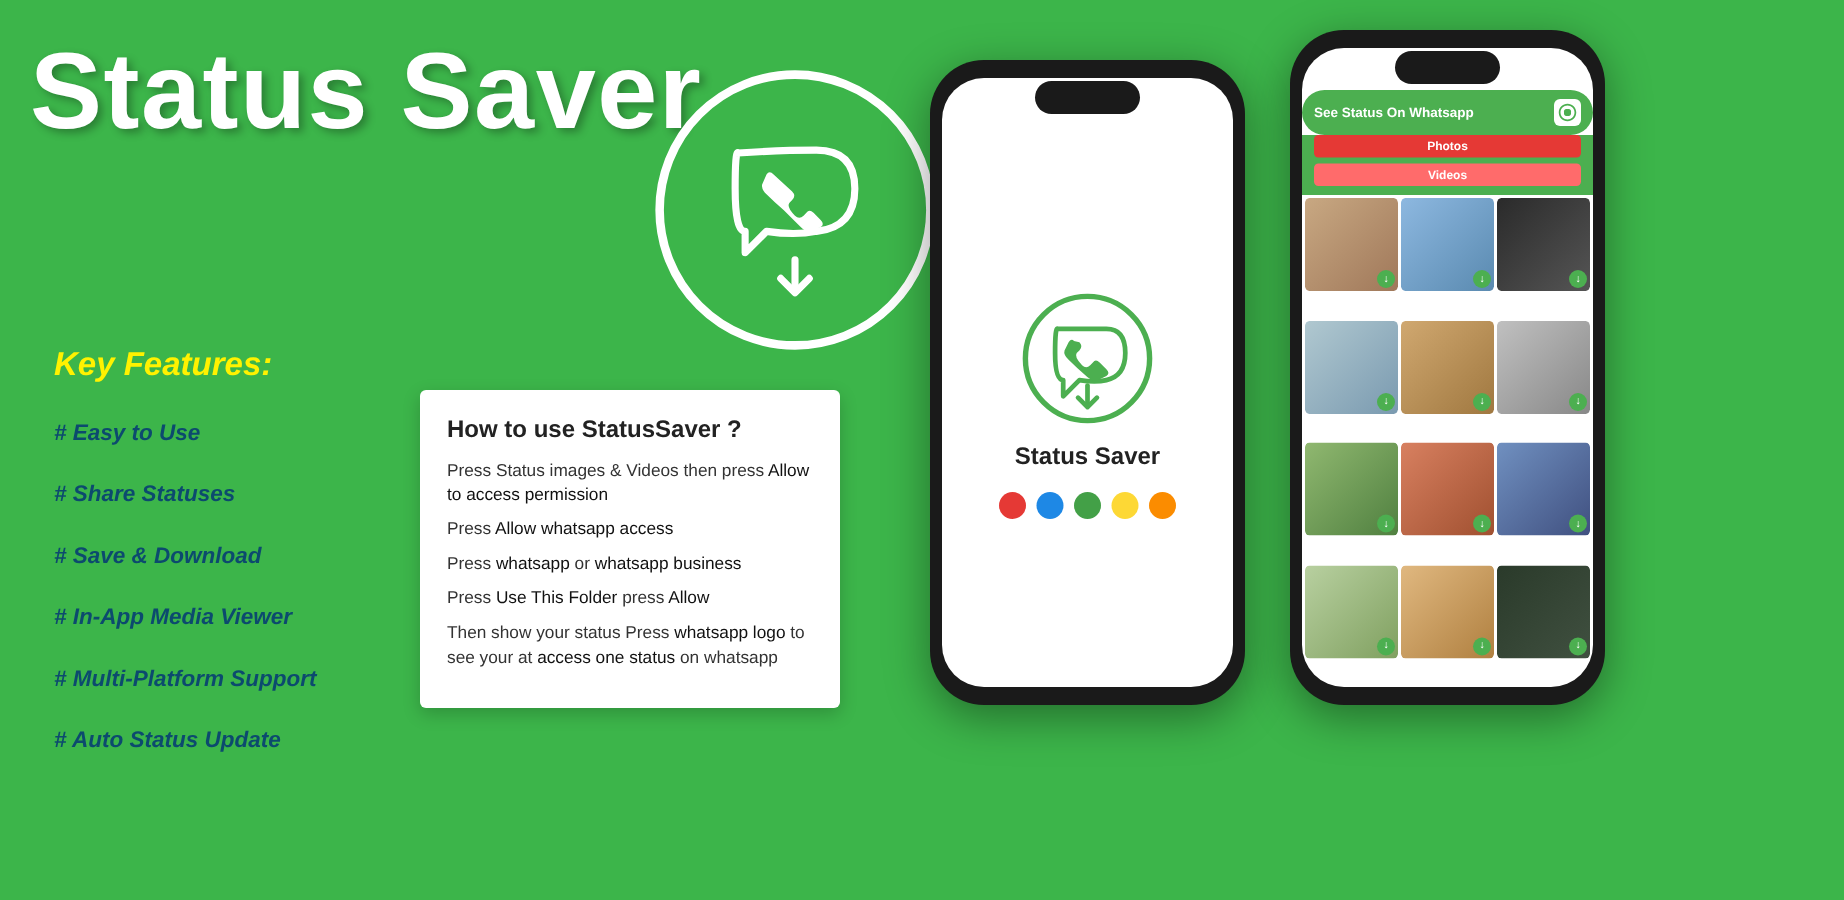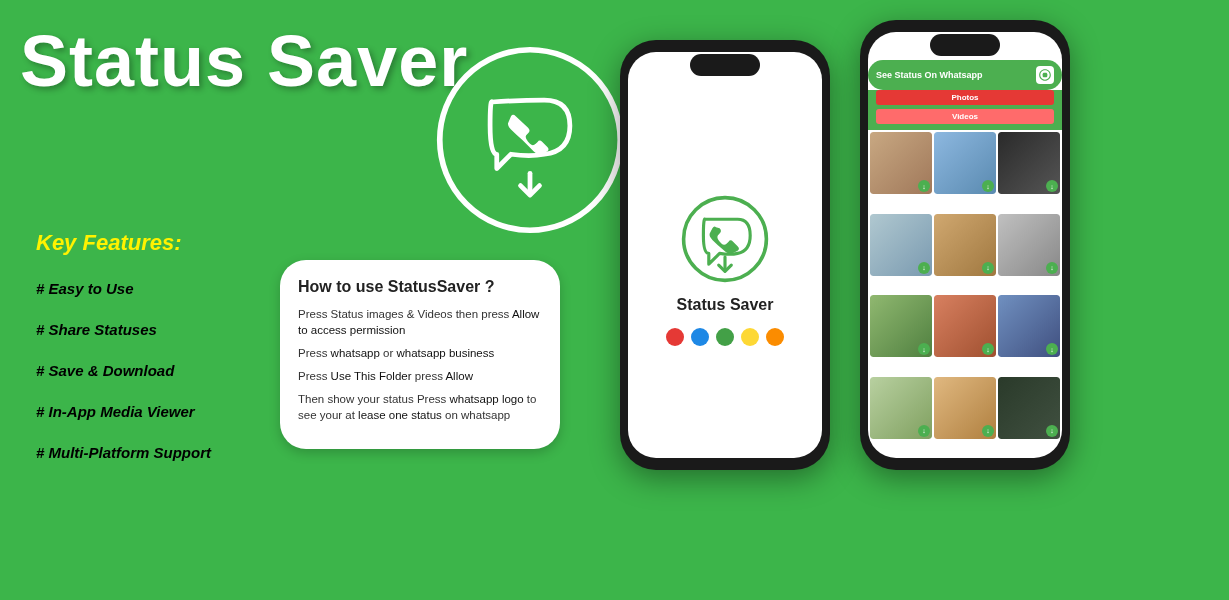--- a/index.html
+++ b/index.html
@@ -37,21 +37,21 @@
       font-size: 22px;
       font-weight: 900;
       color: #fff200;
       font-style: italic;
       margin-bottom: 10px;
       font-family: 'Arial Black', Arial, sans-serif;
     }
     .feature-item {
       font-size: 15px;
       font-weight: 700;
-      color: #000000;
+      color: #0c4a6e;
       font-style: italic;
       font-family: 'Arial Black', Arial, sans-serif;
       margin-bottom: 4px;
       margin-top: 24px;
     }
 
     
     .icon-area {
       position: absolute;
       top: 30px;
@@ -63,21 +63,21 @@
       justify-content: center;
     }
 
     
     .how-to-card {
       position: absolute;
       top: 260px;
       left: 280px;
       width: 280px;
       background: white;
-      border-radius: 26px;
+      border-radius: 4px;
       padding: 18px 18px;
       box-shadow: 0 4px 12px rgba(0,0,0,0.2);
     }
     .how-to-title {
       font-size: 16px;
       font-weight: 900;
       color: #222;
       margin-bottom: 10px;
     }
     .how-to-step {
@@ -310,20 +310,21 @@
   <h1 class="main-title">Status Saver</h1>
 </div>
 
 <div class="features-section">
   <div class="features-title">Key Features:</div>
   <div class="feature-item"># Easy to Use</div>
   <div class="feature-item"># Share Statuses</div>
   <div class="feature-item"># Save &amp; Download</div>
   <div class="feature-item"># In-App Media Viewer</div>
   <div class="feature-item"># Multi-Platform Support</div>
+  <div class="feature-item"># Auto Status Update</div>
 </div>
 
 <div class="icon-area">
   <svg class="wa-circle" viewBox="0 0 200 200" xmlns="http://www.w3.org/2000/svg">
     <circle cx="100" cy="100" r="95" fill="none" stroke="white" stroke-width="6"></circle>
 
     <path d="M 60 60 Q 58 58 58 85 Q 58 115 65 115 L 65 130 L 80 115 Q 100 118 115 115 Q 142 112 142 85 Q 142 58 115 58 Q 90 58 60 60 Z" fill="none" stroke="white" stroke-width="5" stroke-linejoin="round"></path>
 
     <path d="M 85 75 Q 82 72 80 75 L 77 82 Q 76 85 80 89 Q 86 95 92 100 Q 98 106 104 112 Q 108 116 111 115 L 118 112 Q 121 110 118 107 L 113 102 Q 110 99 108 102 L 106 104 Q 103 107 100 104 Q 94 98 96 95 L 98 93 Q 101 90 98 87 Z" fill="white"></path>
 
@@ -331,27 +332,30 @@
     <polyline points="90,148 100,158 110,148" fill="none" stroke="white" stroke-width="5" stroke-linejoin="round" stroke-linecap="round"></polyline>
   </svg>
 </div>
 
 <div class="how-to-card">
   <div class="how-to-title">How to use StatusSaver ?</div>
   <div class="how-to-step">
     Press Status images &amp; Videos then press <b>Allow to access permission</b>
   </div>
   <div class="how-to-step">
+    Press <b>Allow whatsapp access</b>
+  </div>
+  <div class="how-to-step">
     Press <b>whatsapp</b> or <b>whatsapp business</b>
   </div>
   <div class="how-to-step">
     Press <b>Use This Folder</b> press <b>Allow</b>
   </div>
   <div class="how-to-step">
-    Then show your status Press <b>whatsapp logo</b> to see your at <b>lease one status</b> on whatsapp
+    Then show your status Press <b>whatsapp logo</b> to see your at <b>access one status</b> on whatsapp
   </div>
 </div>
 
 <div class="phone1">
   <div class="phone1-body">
     <div class="phone1-notch"></div>
     <div class="phone1-screen">
       <div class="phone1-content">
 
         <svg class="phone1-app-icon" viewBox="0 0 100 100" xmlns="http://www.w3.org/2000/svg">

